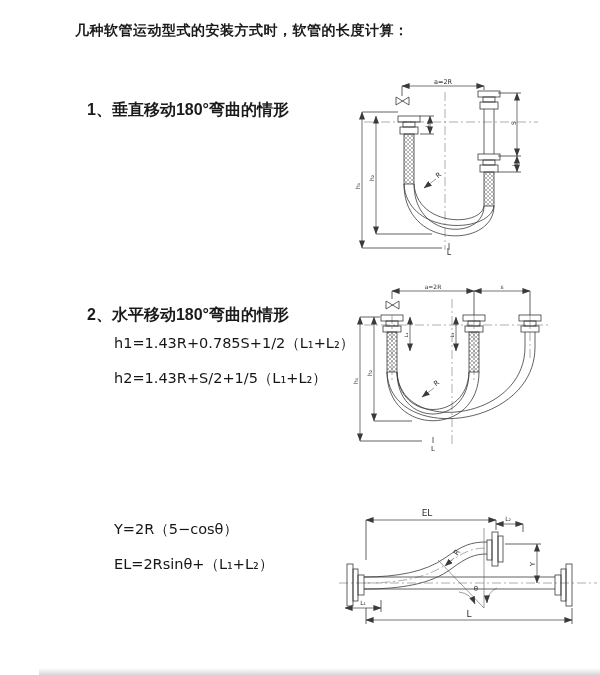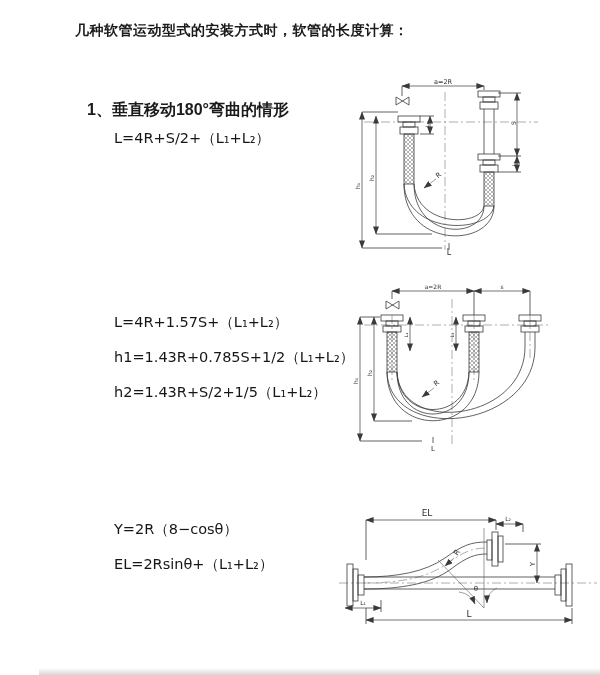--- a/index.html
+++ b/index.html
@@ -22,31 +22,30 @@
 </style>
 </head>
 <body>
 
 <div class="page">
 
   <div class="title">几种软管运动型式的安装方式时，软管的长度计算：</div>
 
   <div class="section" id="s1">
     <div class="heading">1、垂直移动180°弯曲的情形</div>
-    <div class="formula">L=4R+S/2+（L₁+L₂）</div>
   </div>
 
   <div class="section" id="s2">
-    <div class="formula">L=4R+1.57S+（L₁+L₂）</div>
+    <div class="heading">2、水平移动180°弯曲的情形</div>
     <div class="formula">h1=1.43R+0.785S+1/2（L₁+L₂）</div>
     <div class="formula">h2=1.43R+S/2+1/5（L₁+L₂）</div>
   </div>
 
   <div class="section" id="s3">
-    <div class="formula">Y=2R（8−cosθ）</div>
+    <div class="formula">Y=2R（5−cosθ）</div>
     <div class="formula">EL=2Rsinθ+（L₁+L₂）</div>
   </div>
 
   <svg id="d1" width="222" height="180" viewBox="0 0 222 180">
     <defs>
       <marker id="arr" viewBox="0 0 8 6" markerWidth="8" markerHeight="6" refX="7.6" refY="3" orient="auto-start-reverse" markerUnits="userSpaceOnUse">
         <path d="M0,0L8,3L0,6Z" fill="#3a3a3a"></path>
       </marker>
       <pattern id="hx" width="4" height="4" patternUnits="userSpaceOnUse">
         <path d="M0,4L4,0M0,0L4,4" stroke="#6b6b6b" stroke-width="0.5"></path>

